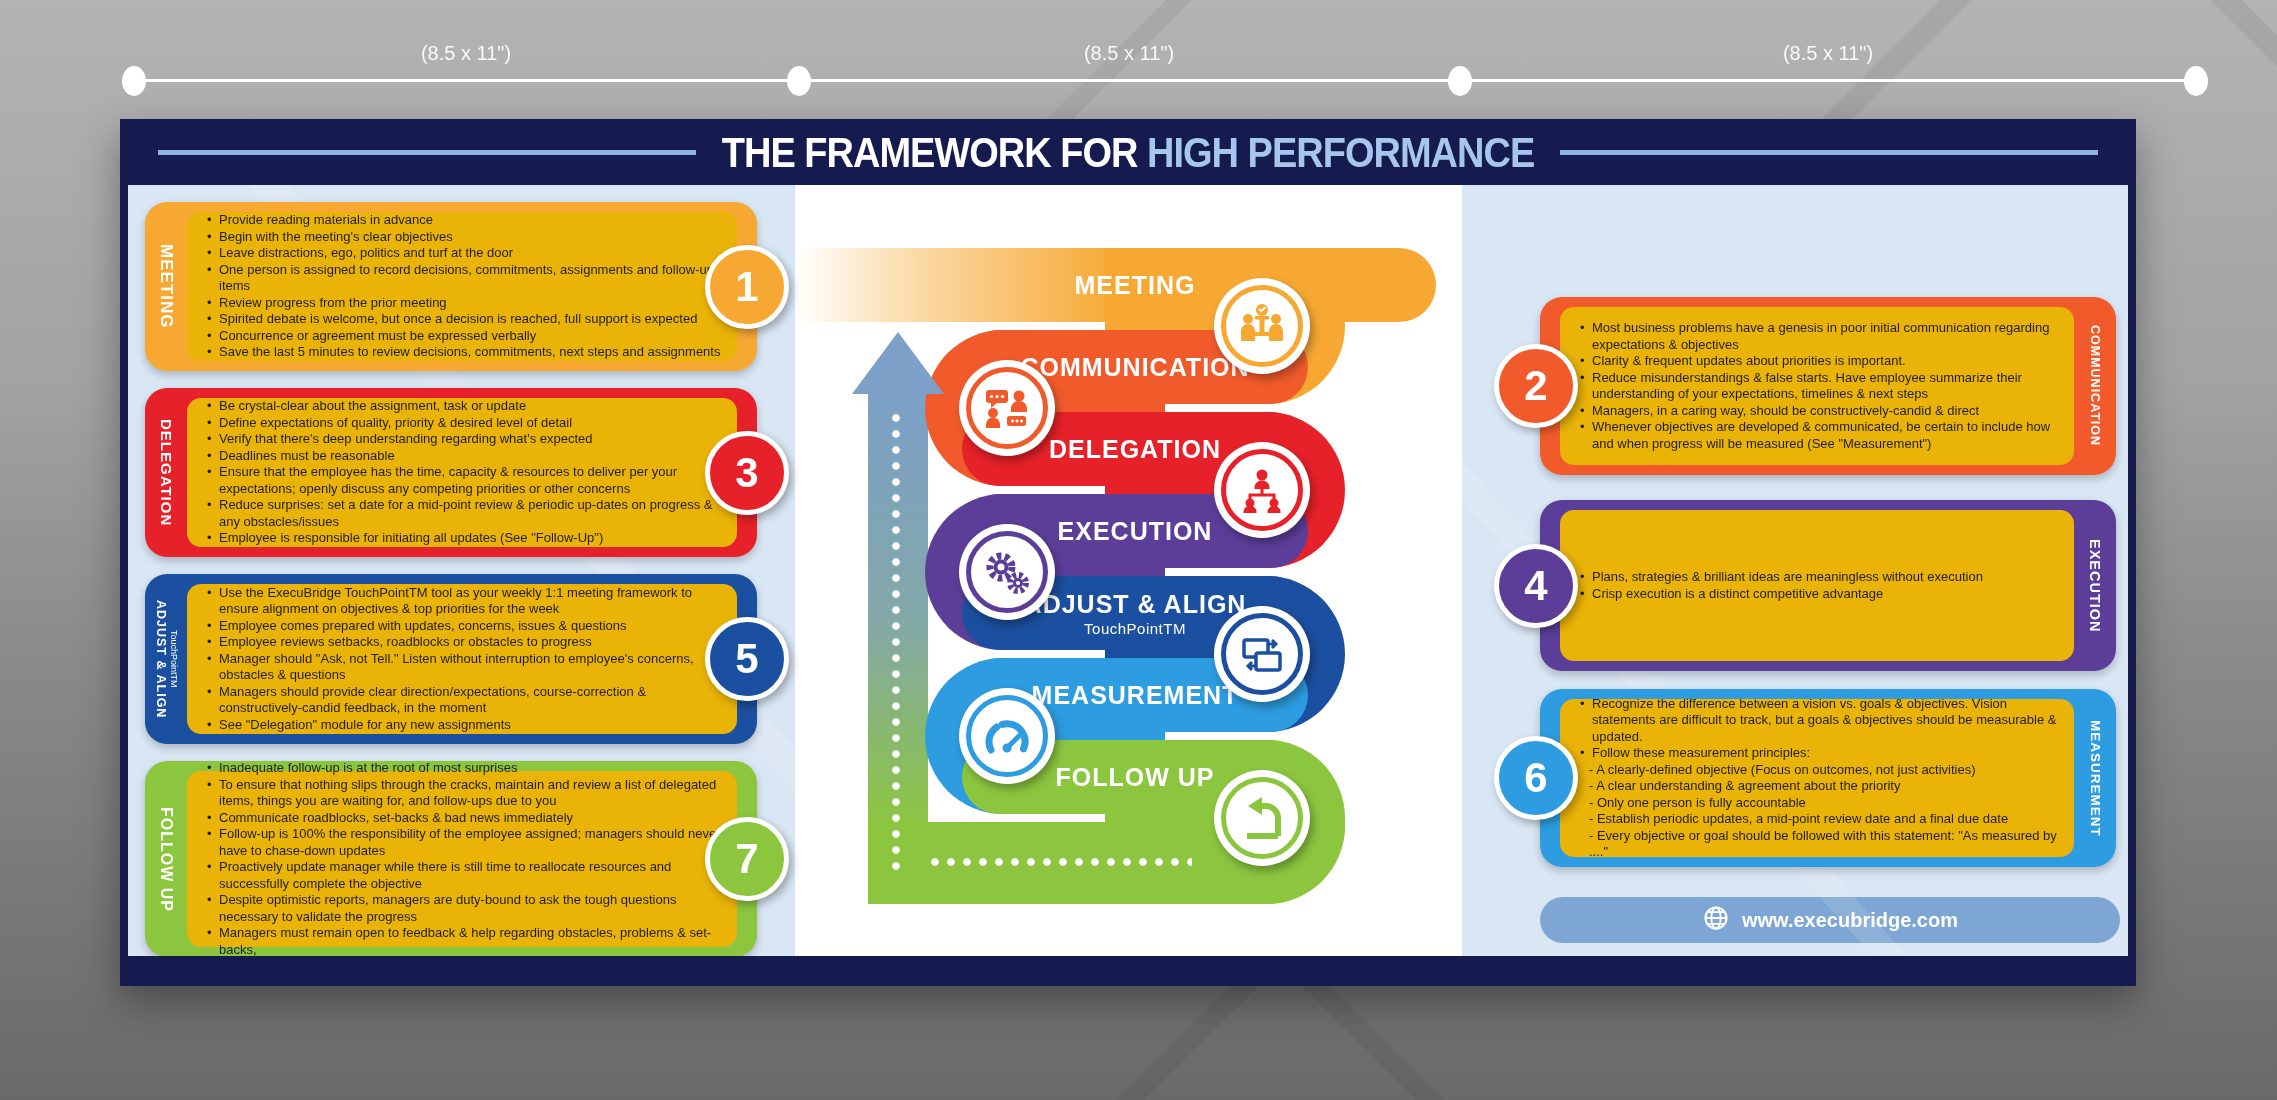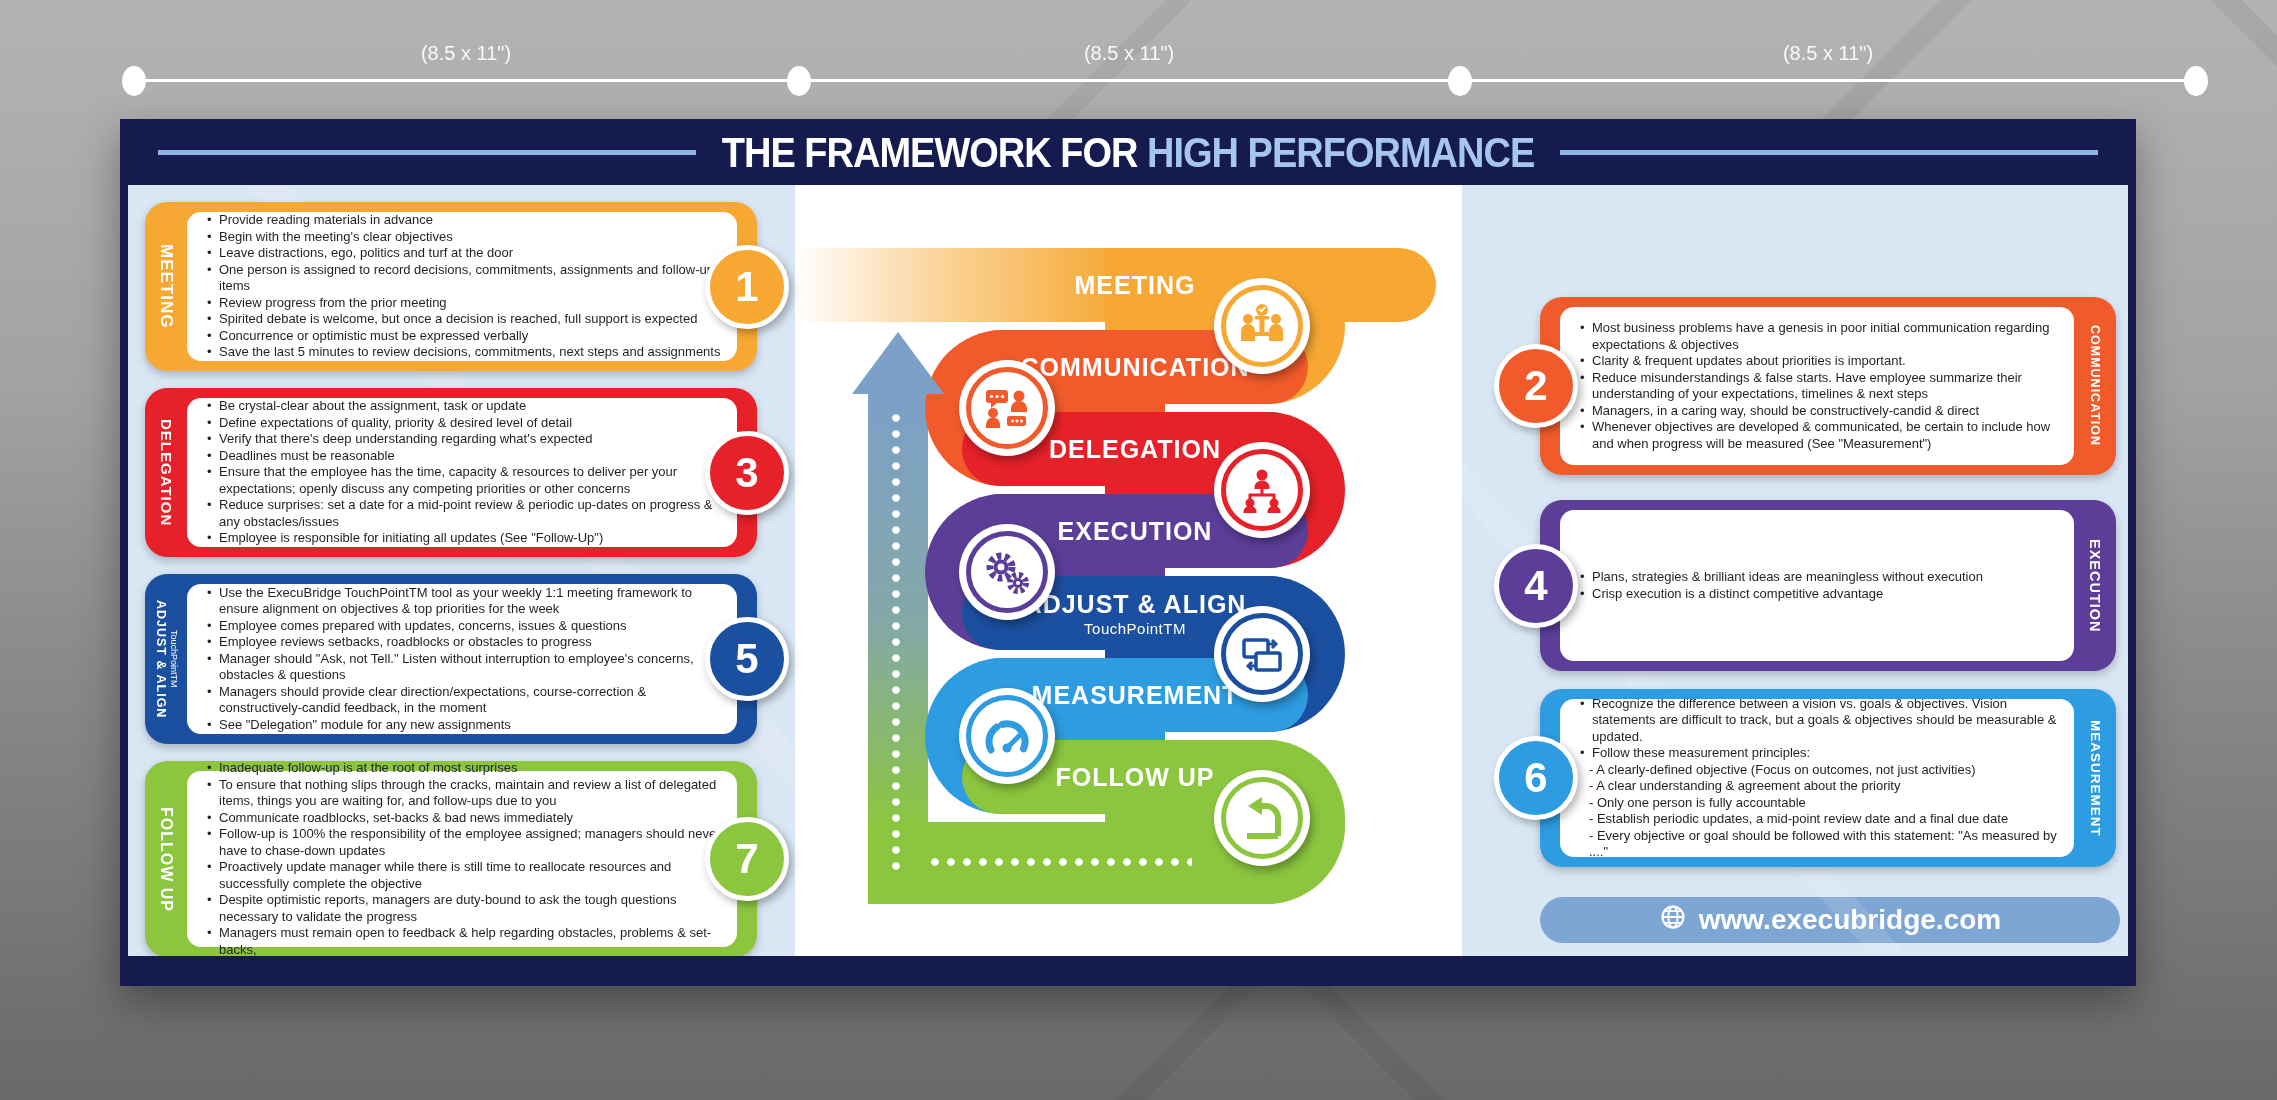--- a/index.html
+++ b/index.html
@@ -18,21 +18,21 @@
   .hline{height:5px;background:#8FB4E3;flex:1;}
   .hline.left{margin-left:38px;margin-right:26px;}
   .hline.right{margin-right:38px;margin-left:26px;}
   #poster-title{white-space:nowrap;font-weight:bold;font-size:38px;letter-spacing:-1px;
                 transform:scaleY(1.12);color:#fff;}
   #poster-title .accent{color:#A6C6EB;}
   #poster-content{position:absolute;left:8px;top:66px;width:2000px;height:771px;background:#D9E6F4;overflow:hidden;}
   #center-panel{position:absolute;left:667px;top:0;width:667px;height:771px;background:#fff;}
   
   .sbox{position:absolute;border-radius:22px;box-shadow:0 4px 8px rgba(0,0,0,.22);}
-  .sbox .inner{position:absolute;background:#ffffff;border-radius:14px;display:flex;flex-direction:column;justify-content:center;}
+  .sbox .inner{position:absolute;background:#eab308;border-radius:14px;display:flex;flex-direction:column;justify-content:center;}
   .sbox.left .inner{left:42px;right:20px;top:10px;bottom:10px;}
   .sbox.right .inner{left:20px;right:42px;top:10px;bottom:10px;}
   .band{position:absolute;top:0;bottom:0;width:42px;display:flex;align-items:center;justify-content:center;gap:2px;}
   .band.left{left:0;} .band.right{right:0;}
   .vlabel{writing-mode:vertical-rl;color:#fff;font-weight:bold;letter-spacing:1px;line-height:1;}
   .vsub{writing-mode:vertical-rl;color:#fff;font-size:9px;line-height:1;}
   .bullets{margin:0;padding:10px 10px 10px 20px;list-style:none;color:#231F20;font-size:13px;line-height:1.27;}
   .bullets li{position:relative;padding-left:12px;}
   .bullets li::before{content:"\2022";position:absolute;left:0;top:0;}
   .bullets li.dash{padding-left:9px;}
@@ -59,21 +59,21 @@
   #flow-bottom-band{position:absolute;left:740px;top:637px;width:477px;height:82px;background:#8CC63F;
      border-radius:0 0 80px 45px;z-index:1;}
   .vdots{position:absolute;left:763px;top:226px;width:10px;height:460px;z-index:3;
      background-image:radial-gradient(circle at 5px 7px,#fff 3.4px,rgba(255,255,255,0) 4.2px);
      background-size:10px 16px;background-repeat:repeat-y;}
   .hdots{position:absolute;left:800px;top:672px;width:264px;height:10px;z-index:3;
      background-image:radial-gradient(circle at 7px 5px,#fff 3.4px,rgba(255,255,255,0) 4.2px);
      background-size:16px 10px;background-repeat:repeat-x;}
   
   #website-pill{position:absolute;left:1412px;top:712px;width:580px;height:46px;border-radius:23px;
-      display:flex;align-items:center;justify-content:center;gap:12px;color:#fff;font-weight:bold;font-size:28px;}
+      display:flex;align-items:center;justify-content:center;gap:12px;color:#fff;font-weight:bold;font-size:20px;}
   
   #proposal-label{position:absolute;left:1128px;top:1008px;transform:translateX(-50%);
       color:#f5f5f5;font-size:42px;letter-spacing:4px;white-space:nowrap;}
 </style>
 </head>
 <body>
 
 <div id="root">
 
   <div class="diag" style="left:1780px;top:-260px;width:22px;height:850px;background:rgba(0,0,0,.06);transform:rotate(45deg);"></div>
@@ -122,21 +122,21 @@
             <span class="vlabel" style="font-size: 17px;">MEETING</span>
           </div>
     <div class="inner">
             <ul class="bullets">
               <li>Provide reading materials in advance</li>
               <li>Begin with the meeting's clear objectives</li>
               <li>Leave distractions, ego, politics and turf at the door</li>
               <li>One person is assigned to record decisions, commitments, assignments and follow-up items</li>
               <li>Review progress from the prior meeting</li>
               <li>Spirited debate is welcome, but once a decision is reached, full support is expected</li>
-              <li>Concurrence or optimistic must be expressed verbally</li>
+              <li>Concurrence or agreement must be expressed verbally</li>
               <li>Save the last 5 minutes to review decisions, commitments, next steps and assignments</li>
             </ul>
           </div>
     <div class="numc" style="background: rgb(246, 168, 50); top: 42.5px; left: 560px;">
             <span class="numtxt">1</span>
           </div>
   </div>
         <div class="sbox left" style="left: 17px; top: 203px; width: 612px; height: 169px; background: rgb(230, 33, 41);">
     <div class="band left">
             <span class="vlabel" style="font-size: 15px;">DELEGATION</span>

